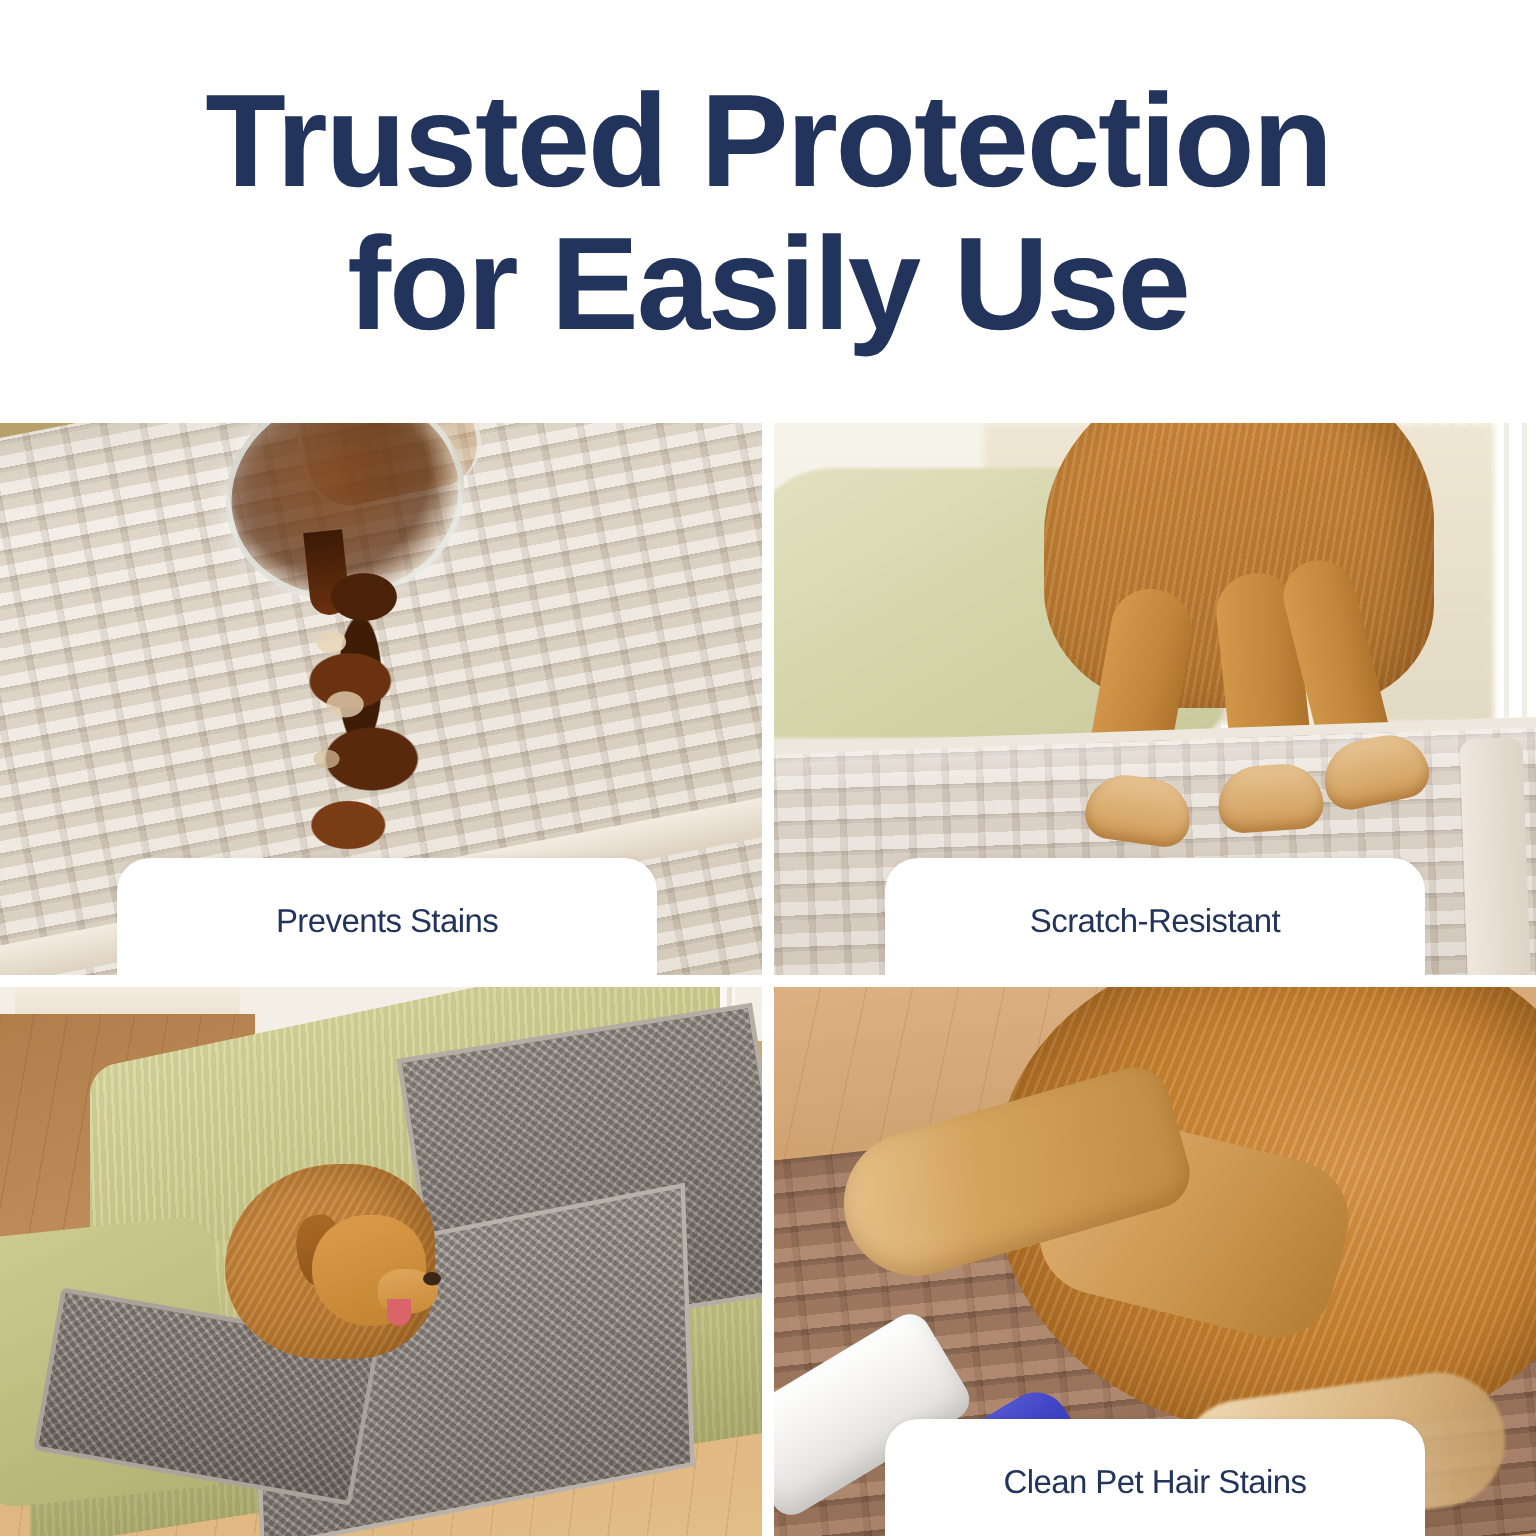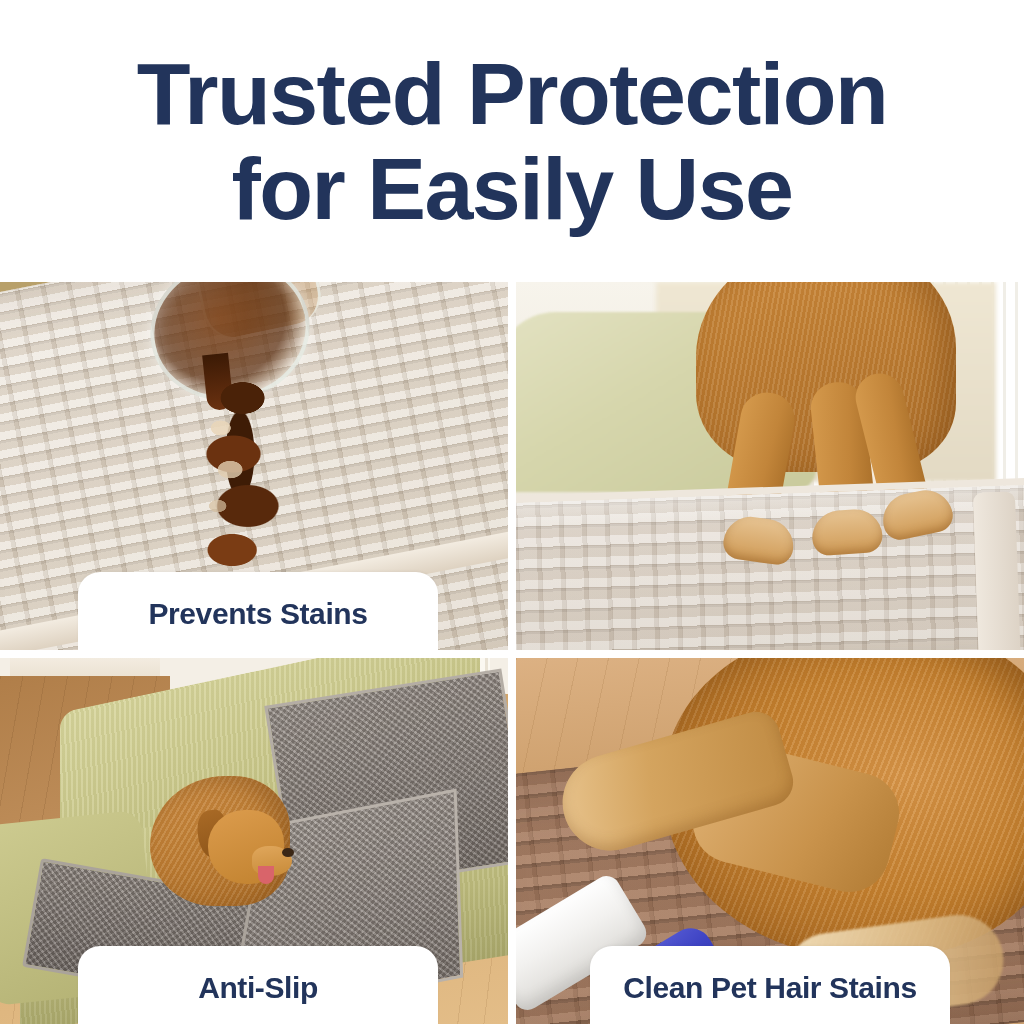--- a/index.html
+++ b/index.html
@@ -42,22 +42,22 @@
     position:absolute;bottom:0;height:78px;width:360px;
     background:#ffffff;
     border-radius:22px 22px 0 0;
     display:flex;align-items:center;justify-content:center;
     box-shadow:0 -1px 3px rgba(0,0,0,0.04);
   }
   .tile-left .label-card{left:78px;}
   .tile-right .label-card{left:74px;}
   .label-text{
     color:#22345b;
-    font-size:30px;
-    font-weight:700;
+    font-size:22px;
+    font-weight:400;
     letter-spacing:-0.4px;
     white-space:nowrap;
     margin-top:6px;
   }
 
   
   .scene-spill{position:absolute;inset:0;
     background:
       linear-gradient(118deg,#b8a06a 0 7%,rgba(184,160,106,0) 7.6%),
       linear-gradient(200deg,#6d5a35 0 0,rgba(0,0,0,0) 0),
@@ -418,20 +418,23 @@
         <div class="white-chest"></div>
         <div class="leg leg-a"></div>
         <div class="leg leg-b"></div>
         <div class="leg leg-c"></div>
         <div class="weave-bottom-2"></div>
         <div class="cover-arm"></div>
         <div class="cover-edge"></div>
         <div class="paw paw-a"></div>
         <div class="paw paw-b"></div>
         <div class="paw paw-c"></div>
+      </div>
+      <div class="label-card">
+        <span class="label-text">Scratch-Resistant</span>
       </div>
     </div>
 
     <div class="tile tile-left">
       <div class="scene-antislip">
         <div class="wall"></div>
         <div class="cabinet"></div>
         <div class="radiator"></div>
         <div class="floor"></div>
         <div class="floor-left"></div>
@@ -441,23 +444,20 @@
         <div class="cover-right"></div>
         <div class="cover-seat"></div>
         <div class="cover-arm3"></div>
         <div class="dog-3"></div>
         <div class="dog-3-ear"></div>
         <div class="dog-3-head"></div>
         <div class="dog-3-snout"></div>
         <div class="dog-3-tongue"></div>
         <div class="dog-3-nose"></div>
       </div>
-      <div class="label-card">
-        <span class="label-text">Anti-Slip</span>
-      </div>
     </div>
 
     <div class="tile tile-right">
       <div class="scene-hair">
         <div class="wood-4"></div>
         <div class="cover-brown"></div>
         <div class="dog-4"></div>
         <div class="dog-4-tail"></div>
         <div class="dog-4-foreleg"></div>
         <div class="dog-4-paw"></div>

